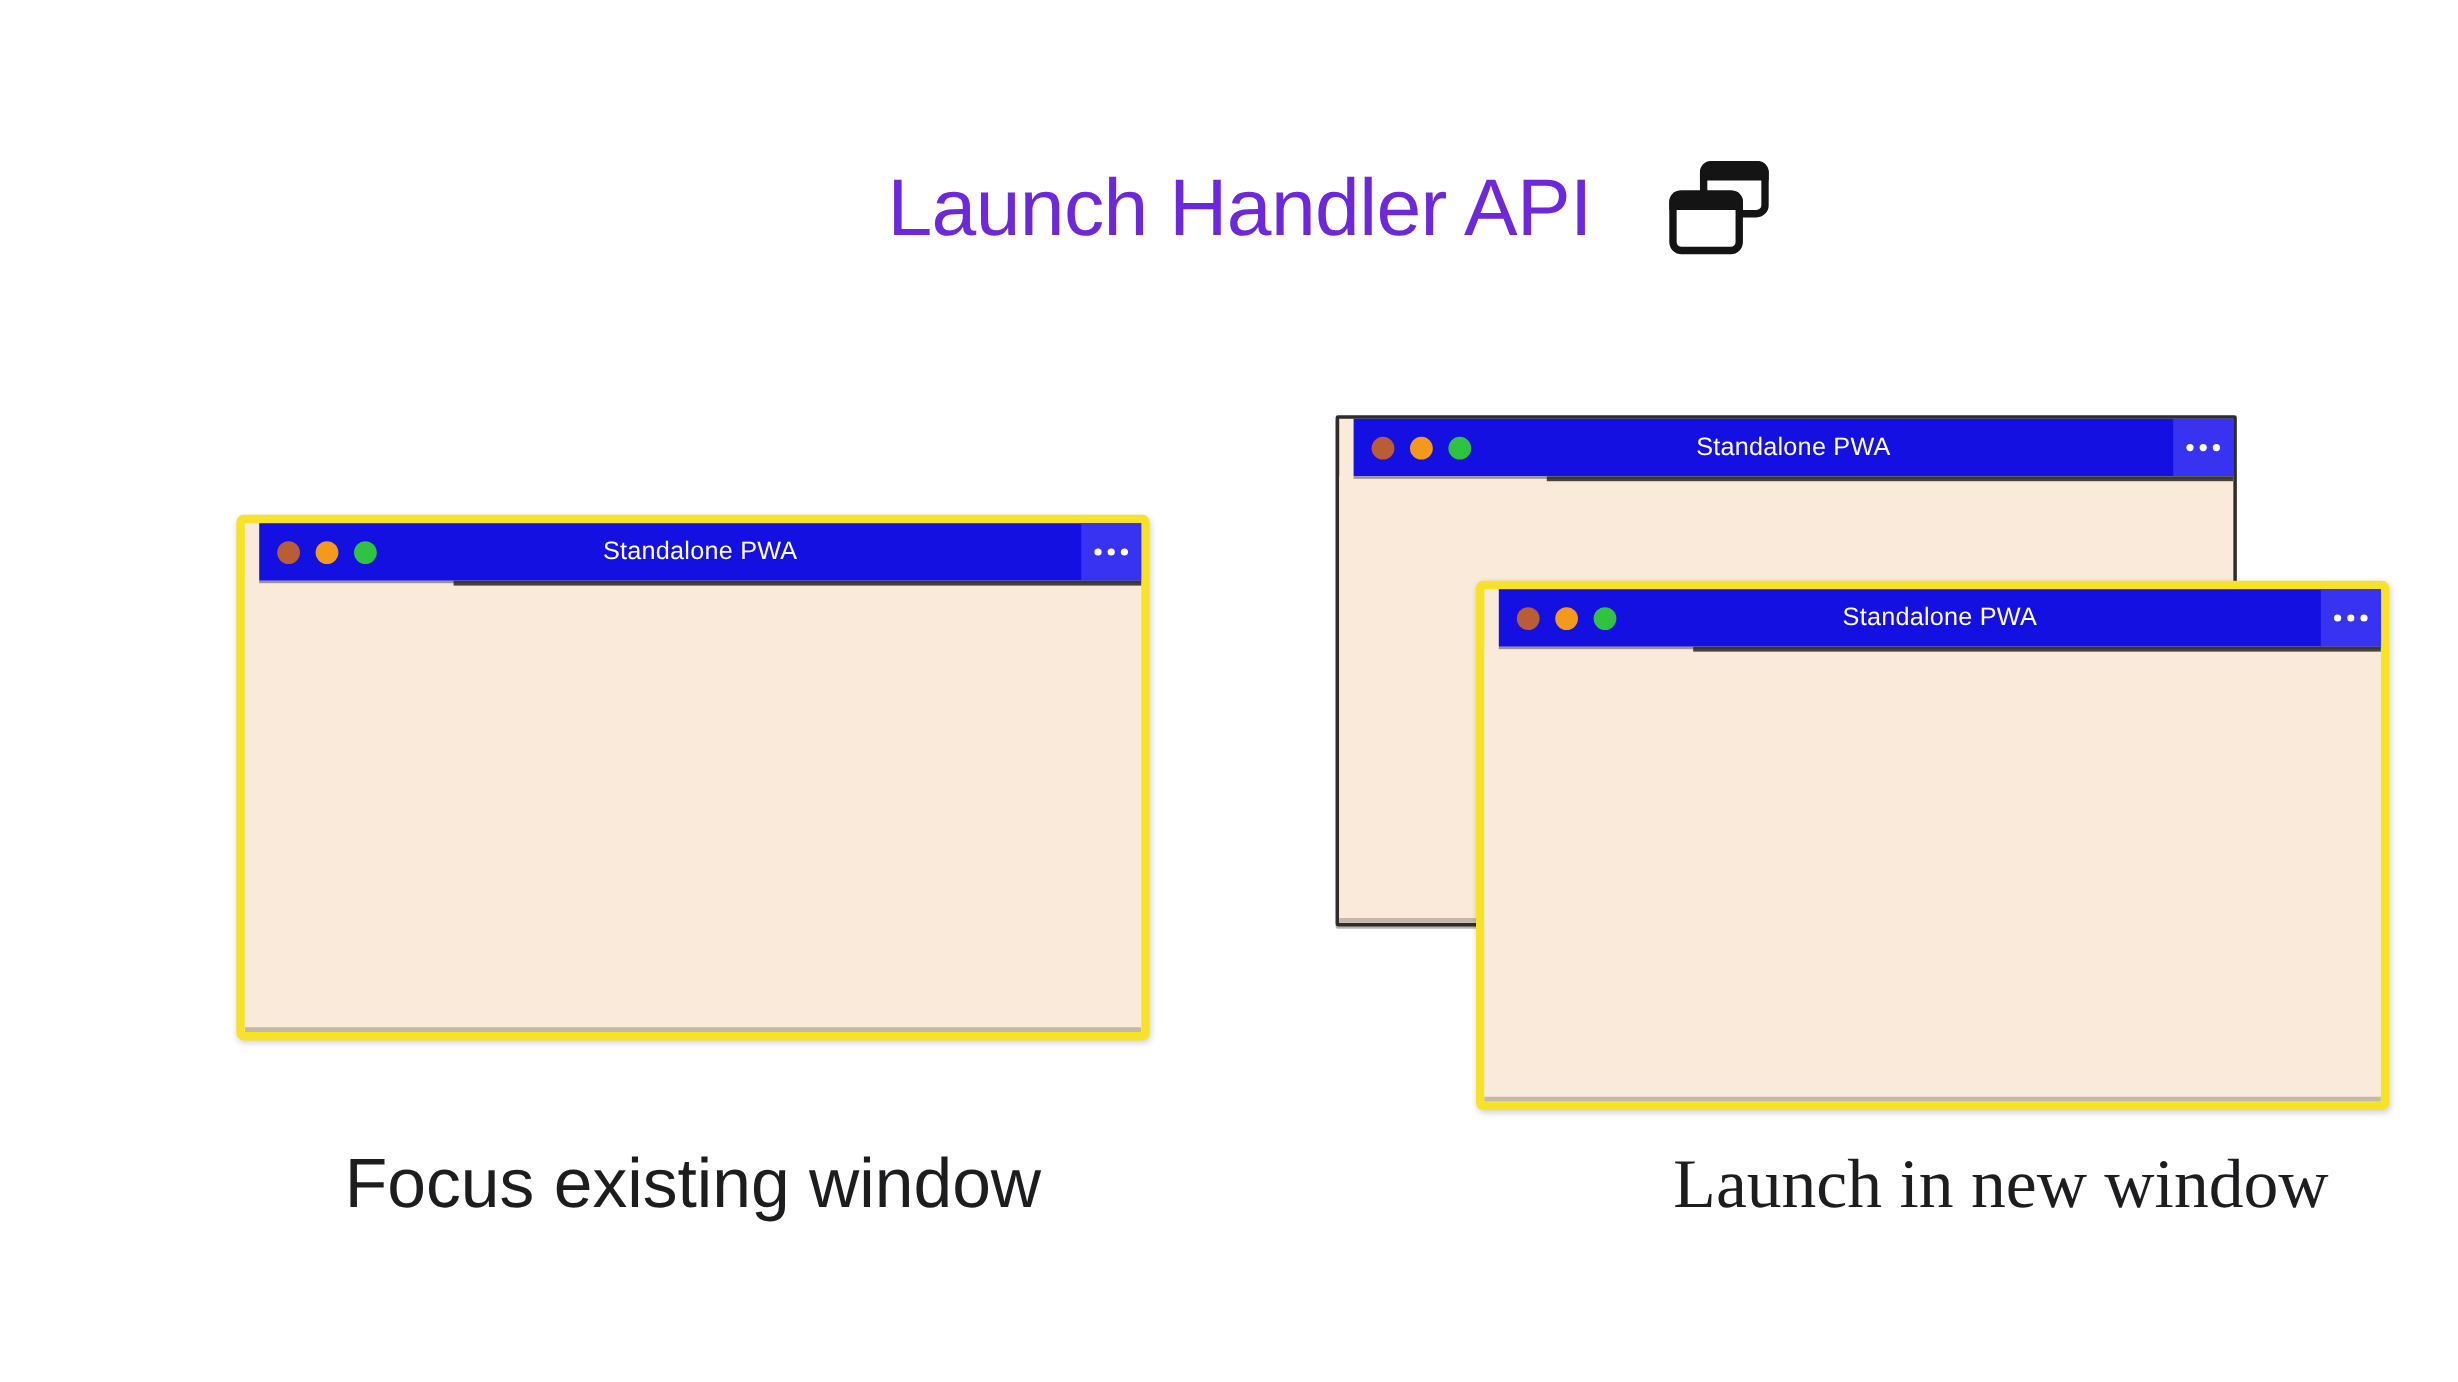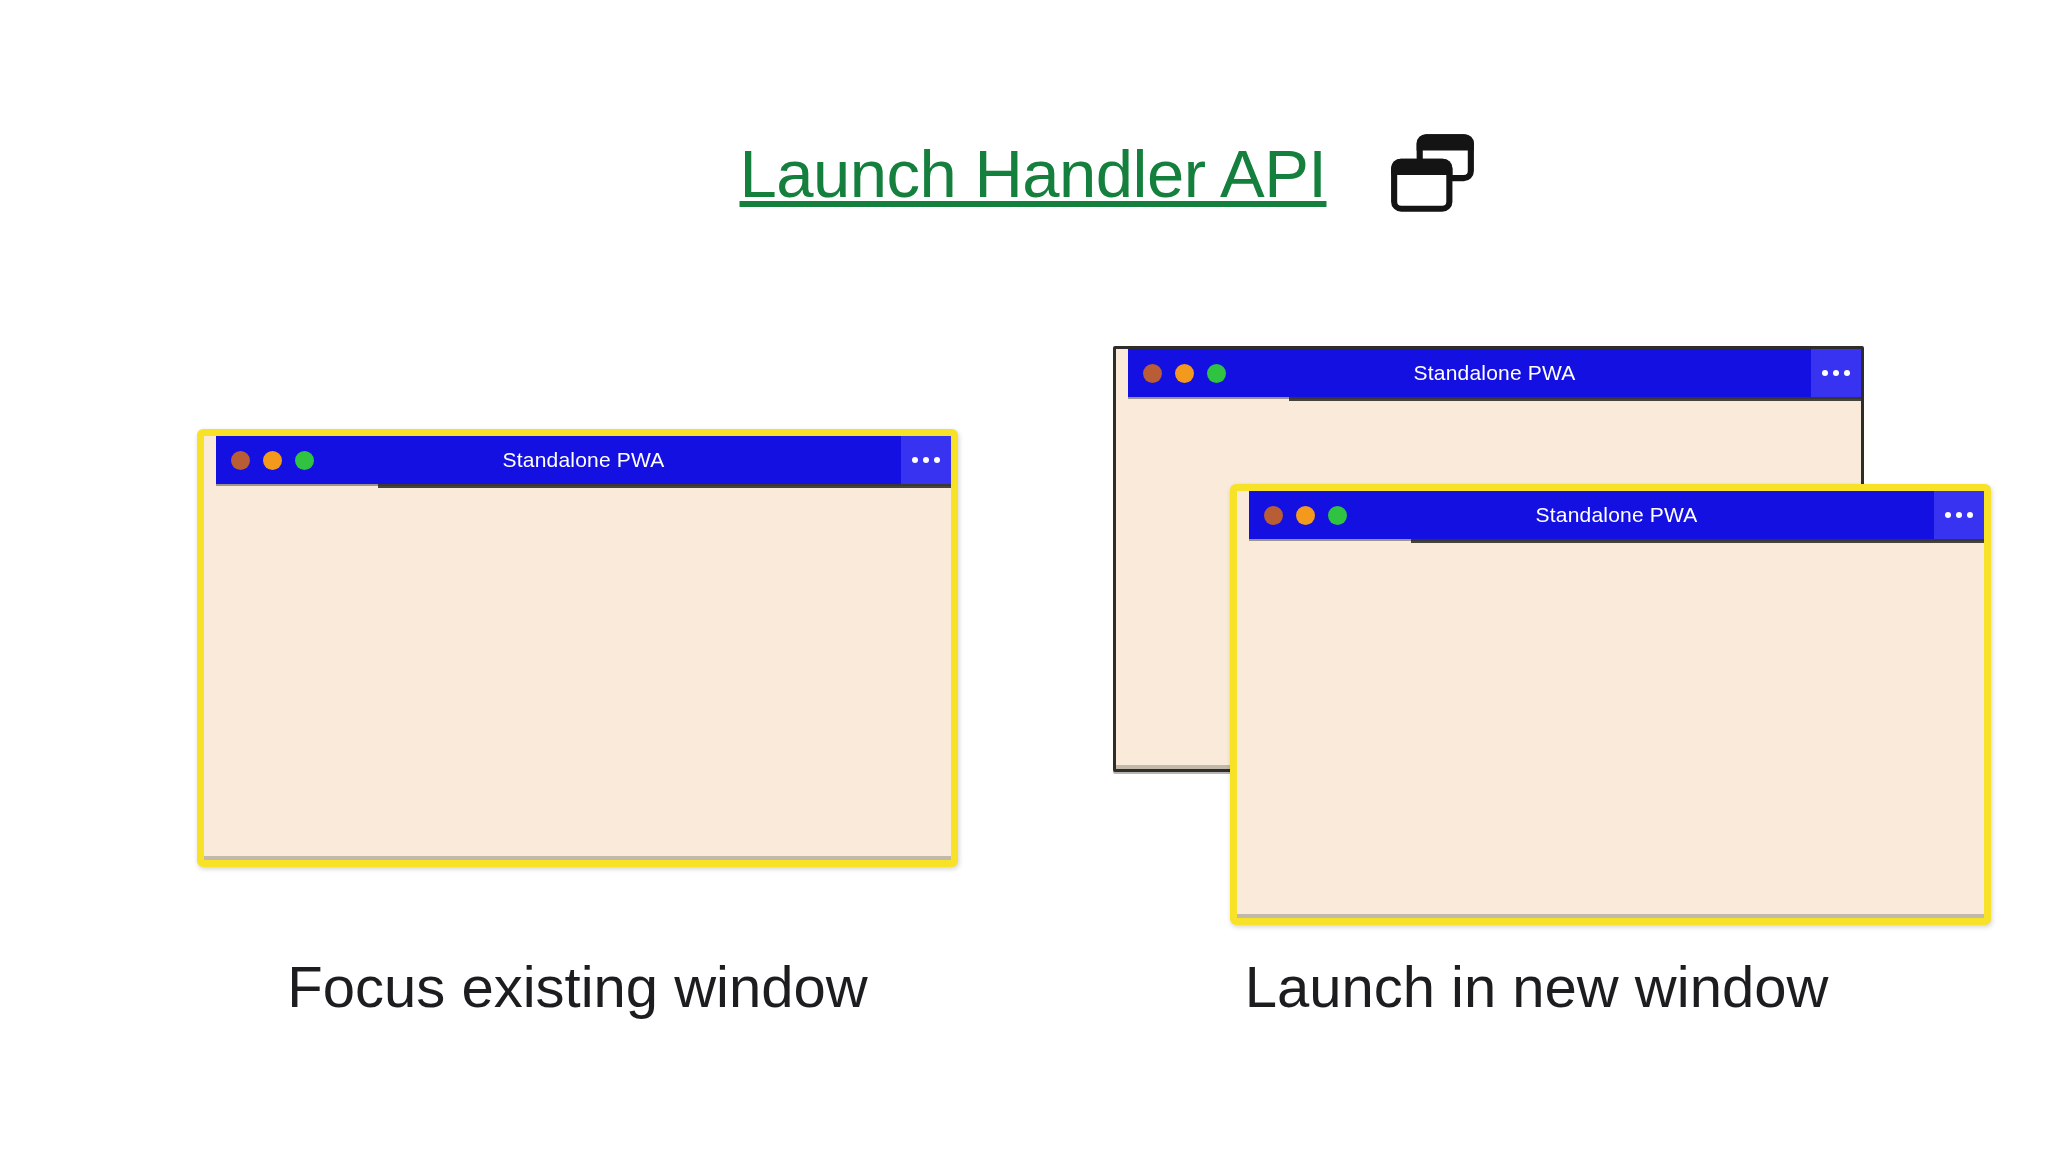--- a/index.html
+++ b/index.html
@@ -7,23 +7,22 @@
     position:relative;width:2048px;height:1152px;background:#ffffff;
     font-family:"Liberation Sans",sans-serif;overflow:hidden;
   }
 
   
   .header{
     position:absolute;top:118px;left:170px;right:0;height:110px;
     display:flex;justify-content:center;align-items:center;gap:62px;
   }
   .page-title{
-    margin:0;font-size:67px;font-weight:500;color:#15803d;letter-spacing:-0.5px;
+    margin:0;font-size:67px;font-weight:500;color:#6d28d9;letter-spacing:-0.5px;
     line-height:1;
-    text-decoration:underline;
   }
   .hdr-icon svg{display:block;}
 
   
   .pwa-window{position:absolute;box-sizing:border-box;background:#f9ead9;}
   .pwa-window.highlight{
     border:7px solid #f7e228;border-radius:6px;
     box-shadow:1px 2px 5px rgba(0,0,0,0.18);
   }
   .pwa-window.plain{
@@ -59,21 +58,21 @@
   #win-left {left:197px; top:429px; width:761px; height:438px; z-index:1;}
   #win-back {left:1113px;top:346px; width:751px; height:426px; z-index:1;}
   #win-front{left:1230px;top:484px; width:761px; height:441px; z-index:3;}
 
   
   .caption{
     position:absolute;top:952px;font-size:58px;font-weight:400;color:#1d1d1f;
     text-align:center;line-height:1.2;
   }
   #cap-left {left:197px; width:761px;}
-  #cap-right{left:1156px;width:761px;}
+  #cap-right{left:1287px;width:761px;font-family:Liberation Serif, serif;}
 </style>
 </head>
 <body>
 
 <div class="canvas">
 
   <div class="header">
     <h1 class="page-title">Launch Handler API</h1>
     <span class="hdr-icon">
       <svg width="90" height="84" viewBox="0 0 88 82" xmlns="http://www.w3.org/2000/svg">

